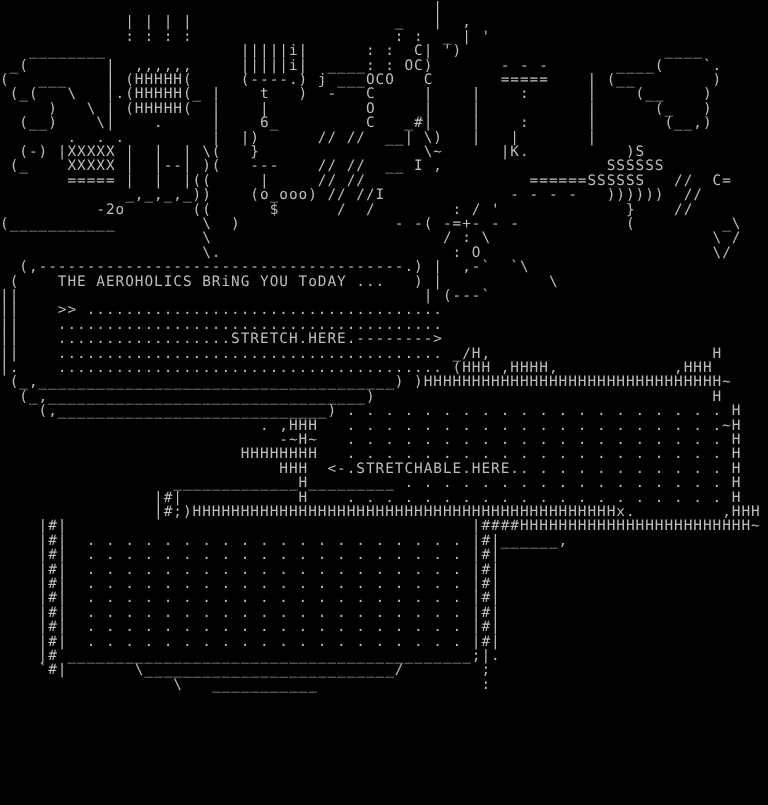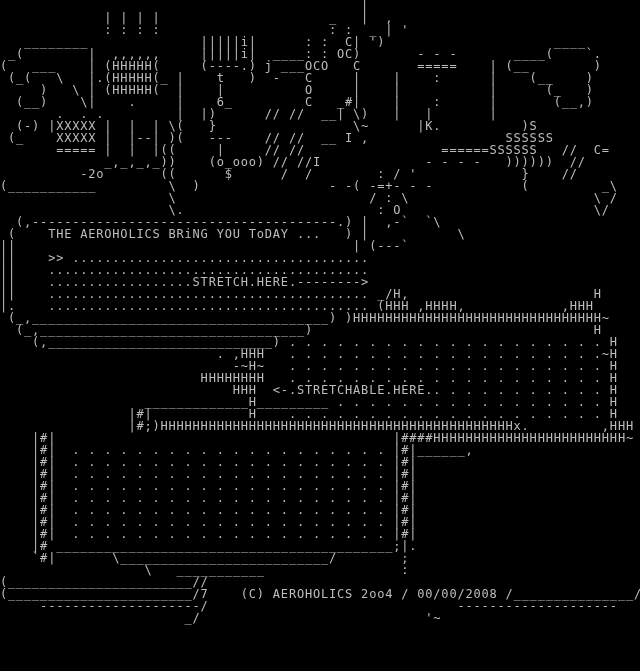--- a/index.html
+++ b/index.html
@@ -59,17 +59,13 @@
     |#|  . . . . . . . . . . . . . . . . . . . . |#|
     |#|  . . . . . . . . . . . . . . . . . . . . |#|
     |#|  . . . . . . . . . . . . . . . . . . . . |#|
     |#|  . . . . . . . . . . . . . . . . . . . . |#|
     |#|  . . . . . . . . . . . . . . . . . . . . |#|
     |#|  . . . . . . . . . . . . . . . . . . . . |#|
     |#|  . . . . . . . . . . . . . . . . . . . . |#|
     |# __________________________________________;|.
     `#|       \__________________________/        ;
                   \   ___________                 :</pre>
-  <pre>(_______________________//
-(_______________________/7    (C) AEROHOLICS 2oo4 / 00/00/2008 /_______________/
-     --------------------/                               --------------------
-                       _/                            '~</pre>
 </div>
 
 </body></html>

